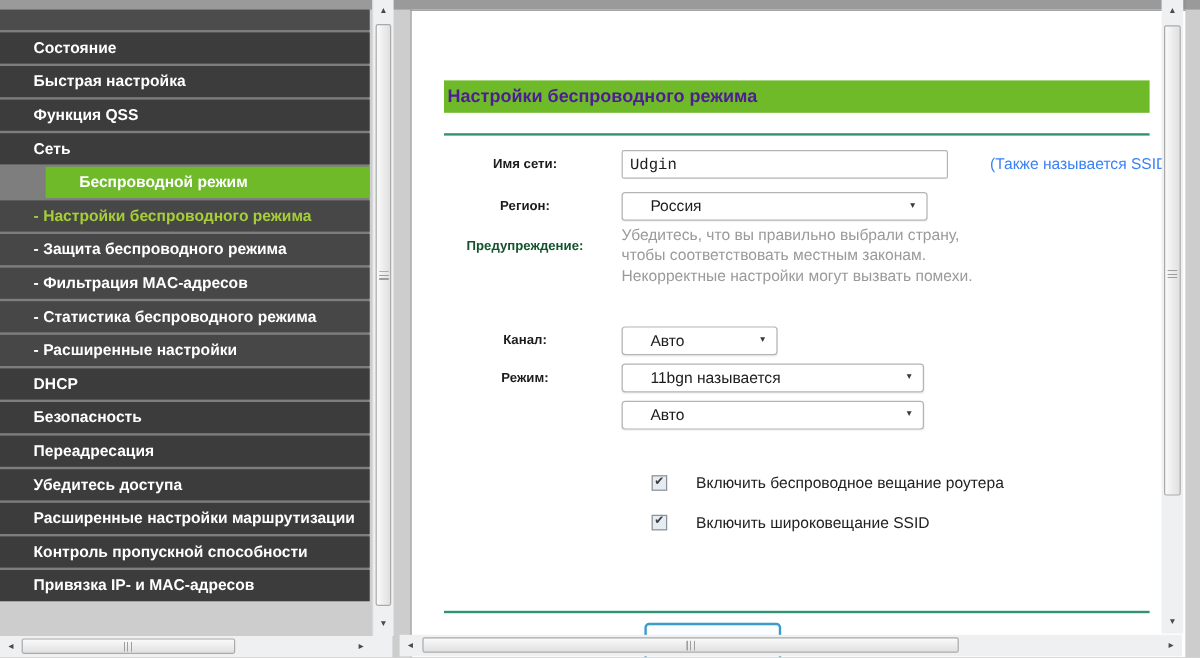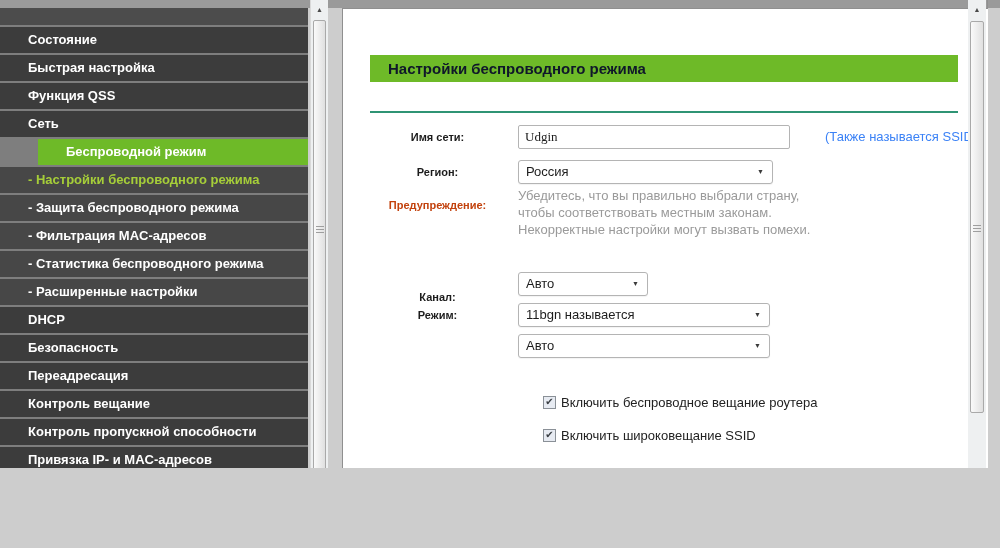--- a/index.html
+++ b/index.html
@@ -1,65 +1,65 @@
 <!DOCTYPE html>
 <html><head>
 <meta charset="utf-8">
 <style>
   html,body{margin:0;padding:0;background:#cdcdcd;}
-  .screen{position:relative;width:1000px;height:468px;background:#cdcdcd;overflow:hidden;
+  .screen{position:relative;width:1000px;height:548px;background:#cdcdcd;overflow:hidden;
           font-family:"Liberation Sans", sans-serif;}
   
   .top-strip{position:absolute;left:0;top:0;width:1000px;height:8px;background:#9a9a9a;}
   .right-edge{position:absolute;left:987px;top:0;width:1px;height:548px;background:#8f8f8f;}
 
   
   .menu-list{position:absolute;left:0;top:8px;width:308px;background:#7e7e7e;
              display:flex;flex-direction:column;gap:2px;z-index:1;}
   .menu-partial{height:17px;background:#4c4c4c;}
   .menu-item{display:block;height:26px;line-height:26px;padding-left:28px;background:#3c3c3c;
              color:#ffffff;font-size:13px;font-weight:bold;white-space:nowrap;overflow:hidden;
              text-decoration:none;cursor:pointer;}
   .menu-item.subitem{background:#474747;}
   .menu-item.active{background:#6eba28;margin-left:38px;}
   .menu-item.selected{color:#a6ce39;}
 
   
   .main{position:absolute;left:342px;top:8px;width:646px;height:540px;box-sizing:border-box;
         background:#ffffff;border-left:1px solid #8f8f8f;border-top:1px solid #8f8f8f;
         overflow:hidden;z-index:1;}
-  .title-bar{position:absolute;left:27px;top:46px;width:588px;height:27px;background:#6eba28;
-             color:#0f172a;font-size:15px;font-weight:bold;line-height:27px;padding-left:18px;
+  .title-bar{position:absolute;left:27px;top:58px;width:588px;height:27px;background:#6eba28;
+             color:#4c1d95;font-size:15px;font-weight:bold;line-height:27px;padding-left:3px;
              box-sizing:border-box;}
   .divider{position:absolute;left:27px;width:588px;height:2px;background:#2f9474;}
   .divider.d1{top:102px;} .divider.d2{top:500px;}
 
   .f-label{position:absolute;left:27px;width:135px;text-align:center;font-size:11px;
            font-weight:bold;color:#1c1c1c;line-height:24px;}
-  .f-label.gray{color:#c2410c;}
+  .f-label.gray{color:#14532d;}
   .f-note{position:absolute;left:482px;font-size:13px;color:#3b82f6;line-height:24px;white-space:nowrap;}
   .warning-text{position:absolute;left:175px;top:178px;font-size:13px;color:#9a9a9a;
                 line-height:17px;white-space:pre-line;}
 
   .text-input{position:absolute;left:175px;width:272px;height:24px;box-sizing:border-box;
-              border:1px solid #b4b4b4;border-radius:2px;font-family:Liberation Serif, serif;
+              border:1px solid #b4b4b4;border-radius:2px;font-family:Liberation Mono, monospace;
               font-size:13px;padding:0 6px;color:#1c1c1c;background:#fff;}
   .select{position:absolute;left:175px;height:24px;box-sizing:border-box;border:1px solid #b4b4b4;
           border-radius:3px;background:#fff;font-size:13px;color:#1c1c1c;line-height:22px;
-          padding-left:7px;cursor:pointer;box-shadow:0 1px 1px rgba(0,0,0,0.05);}
+          padding-left:23px;cursor:pointer;box-shadow:0 1px 1px rgba(0,0,0,0.05);}
   .select-arrow{position:absolute;right:8px;top:0;font-size:7px;line-height:22px;color:#3a3a3a;}
 
   .cb-list{position:absolute;left:200px;top:385px;}
   .cb-row{display:flex;align-items:center;height:16px;margin-bottom:17px;}
   .cb-box{width:13px;height:13px;box-sizing:border-box;border:1px solid #a5a5a5;background:#f7f7f7;
           display:inline-flex;align-items:center;justify-content:center;cursor:pointer;}
   .cb-row.checked .cb-box{border-color:#8a9097;background:#e7ebf2;}
   .cb-check{visibility:hidden;font-size:10px;line-height:10px;color:#3a3f44;}
   .cb-row.checked .cb-check{visibility:visible;}
-  .cb-label{margin-left:5px;font-size:13px;color:#222222;white-space:nowrap;}
+  .cb-label{margin-left:24px;font-size:13px;color:#222222;white-space:nowrap;}
 
   .save-btn{position:absolute;left:194px;top:510px;width:114px;height:36px;box-sizing:border-box;
             border:2px solid #3c9bc9;border-radius:4px;background:#fbfdfe;cursor:pointer;}
 
   
   .sb{position:absolute;background:#eef0f1;z-index:5;}
   .sb-btn{position:absolute;display:flex;align-items:center;justify-content:center;
           color:#4a4a4a;cursor:pointer;}
   .sb-btn span{font-size:7px;line-height:7px;}
   .sb-thumb{position:absolute;box-sizing:border-box;border:1px solid #a9a9a9;border-radius:2px;cursor:pointer;}
@@ -123,22 +123,23 @@
 
       <a class="menu-item subitem"><span>- Расширенные настройки</span></a>
 
       <a class="menu-item item"><span>DHCP</span></a>
 
       <a class="menu-item item"><span>Безопасность</span></a>
 
       <a class="menu-item item"><span>Переадресация</span></a>
 
 
-      <a class="menu-item item"><span>Контроль вещание</span></a>
-
+      <a class="menu-item item"><span>Убедитесь доступа</span></a>
+
+      <a class="menu-item item"><span>Расширенные настройки маршрутизации</span></a>
 
       <a class="menu-item item"><span>Контроль пропускной способности</span></a>
 
       <a class="menu-item item"><span>Привязка IP- и MAC-адресов</span></a>
     </nav>
 
   <div class="sb side-vsb">
     <div class="sb-btn up">
         <span>▲</span>
       </div>
@@ -175,21 +176,21 @@
     <div class="select" style="top:151px;width:255px">
       <span>Россия</span>
       <span class="select-arrow">▼</span>
     </div>
 
     <div class="f-label gray" style="top:184px">Предупреждение:</div>
     <div class="warning-text">Убедитесь, что вы правильно выбрали страну,
 чтобы соответствовать местным законам.
 Некорректные настройки могут вызвать помехи.</div>
 
-    <div class="f-label" style="top:276px">Канал:</div>
+    <div class="f-label" style="top:263px">Канал:</div>
     <div class="select" style="top:263px;width:130px">
       <span>Авто</span>
       <span class="select-arrow">▼</span>
     </div>
 
     <div class="f-label" style="top:294px">Режим:</div>
     <div class="select" style="top:294px;width:252px">
       <span>11bgn называется</span>
       <span class="select-arrow">▼</span>
     </div>

